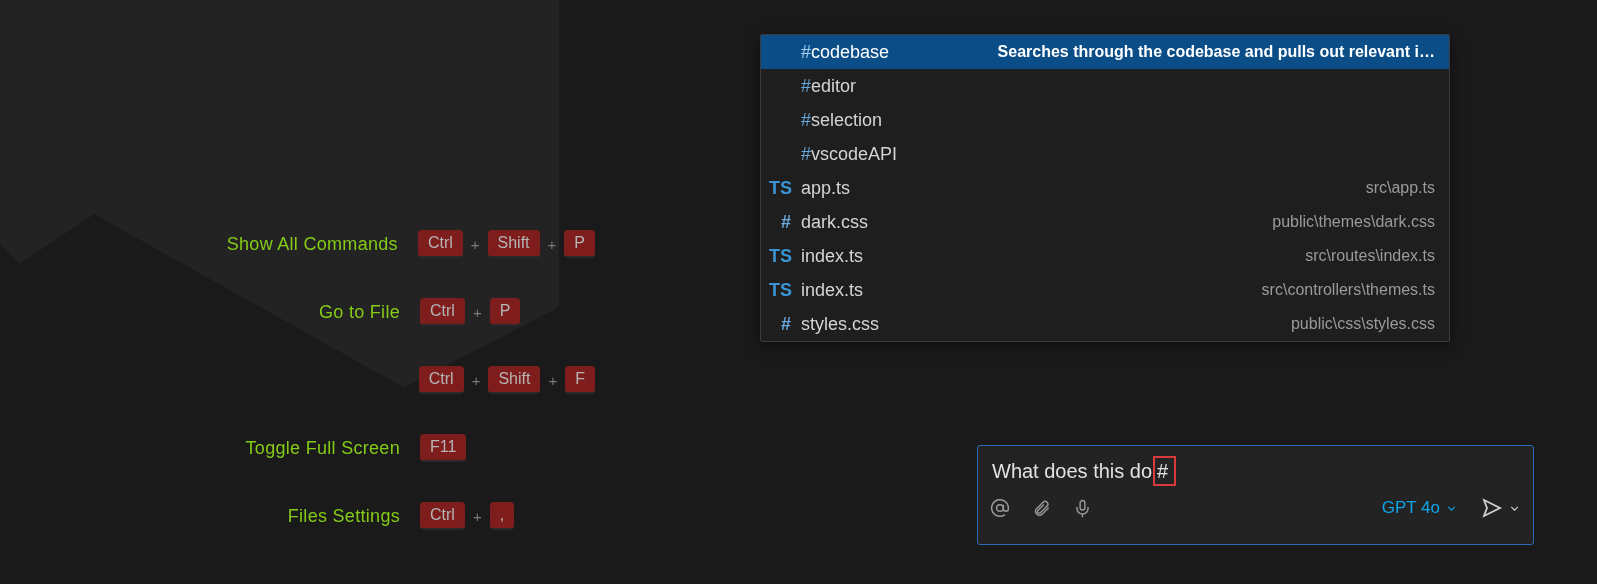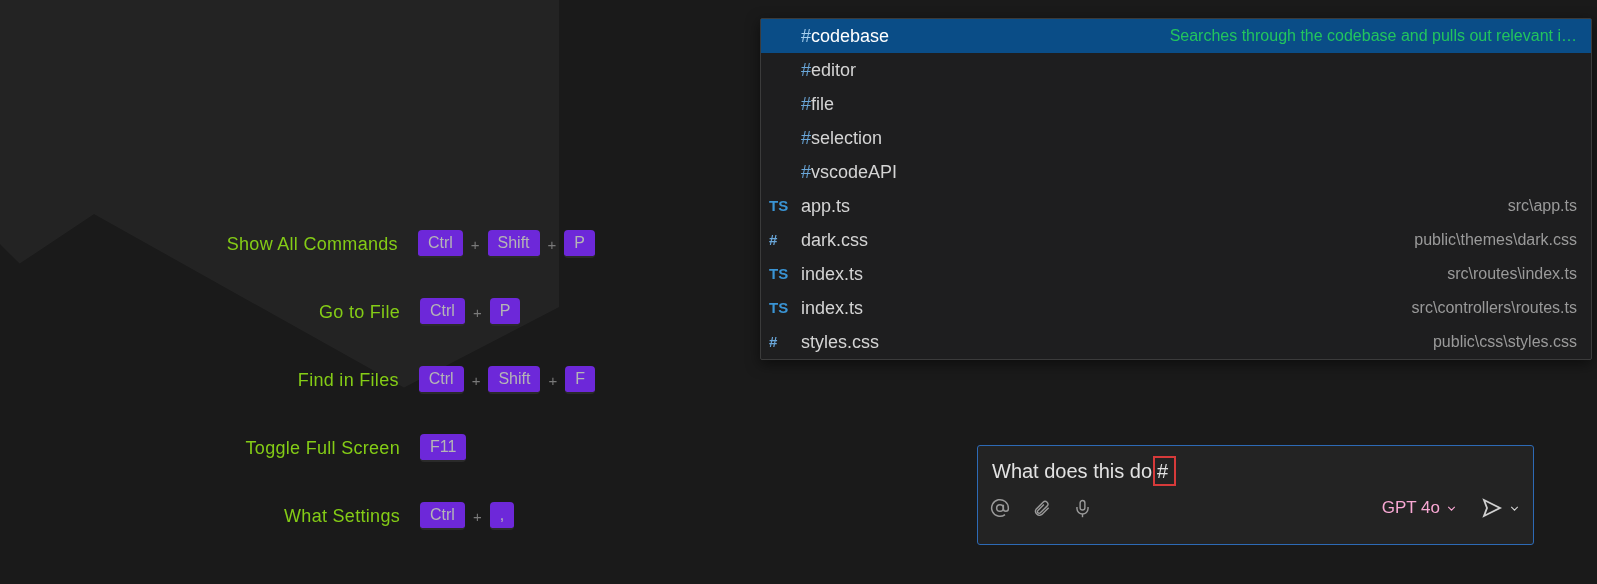--- a/index.html
+++ b/index.html
@@ -45,38 +45,38 @@
     text-align: right;
     flex: 1;
   }
   .hint-keys {
     display: flex;
     align-items: center;
     gap: 8px;
     min-width: 175px;
   }
   .key {
-    background: #6d28d9;
+    background: #7f1d1d;
     color: #b5b5b5;
     border-radius: 4px;
     padding: 2px 10px;
     font-size: 16px;
     line-height: 22px;
     border-bottom: 2px solid #2a2a2a;
   }
   .plus {
     color: #7a7a7a;
     font-size: 15px;
   }
 
   
   .suggest {
     position: absolute;
-    left: 760px; top: 18px;
-    width: 832px;
+    left: 760px; top: 34px;
+    width: 690px;
     background: #1e1e1f;
     border: 1px solid #3b3b3b;
     border-radius: 2px;
     box-shadow: 0 4px 14px rgba(0,0,0,.5);
     z-index: 5;
   }
   .suggest-row {
     display: flex;
     align-items: center;
     padding: 5px 14px 5px 8px;
@@ -85,42 +85,42 @@
     gap: 10px;
     cursor: pointer;
   }
   .suggest-row.selected {
     background: #0a4d87;
     color: #ffffff;
   }
   .suggest-row .icon-slot {
     width: 22px;
     flex-shrink: 0;
-    text-align: left;
-    font-size: 15px;
+    text-align: right;
+    font-size: 18px;
     font-weight: 600;
   }
   .icon-ts { color: #3a94d4; font-weight: 700; font-size: 14px; }
   .icon-hash { color: #6aa7d9; font-weight: 700; font-size: 17px; }
   .suggest-row .label {
     color: #d4d4d4;
     flex-shrink: 0;
   }
   .suggest-row.selected .label { color: #ffffff; }
   .suggest-row .hashvar .pound { color: #6aa7d9; }
   .suggest-row.selected .hashvar .pound { color: #a7cfee; }
   .suggest-row .desc {
     margin-left: auto;
     color: #9a9a9a;
     font-size: 16px;
     white-space: nowrap;
     overflow: hidden;
     text-overflow: ellipsis;
   }
-  .suggest-row.selected .desc { color: #22c55e; }
+  .suggest-row.selected .desc { color: #ffffff; font-weight: bold; }
 
   
   .chat-panel {
     position: absolute;
     left: 977px; top: 445px;
     width: 557px;
     height: 100px;
     background: #232323;
     border: 1.5px solid #2d6ab6;
     border-radius: 3px;
@@ -151,21 +151,21 @@
   }
   .chat-tools .tool {
     color: #9a9a9a;
     font-size: 19px;
     cursor: pointer;
     display: flex;
     align-items: center;
   }
   .chat-tools .spacer { flex: 1; }
   .chat-tools .model {
-    color: #f9a8d4;
+    color: #0ea5e9;
     font-size: 17px;
     display: flex;
     align-items: center;
     gap: 5px;
     cursor: pointer;
   }
   .chat-tools .send {
     color: #d0d0d0;
     display: flex;
     align-items: center;
@@ -197,61 +197,56 @@
     </div>
     <div class="hint-row">
       <div class="hint-label">Go to File</div>
       <div class="hint-keys">
         <span class="key">Ctrl</span>
         <span class="plus">+</span>
         <span class="key">P</span>
       </div>
     </div>
     <div class="hint-row">
-      <div class="hint-label">Find in Files</div>
       <div class="hint-keys">
         <span class="key">Ctrl</span>
         <span class="plus">+</span>
         <span class="key">Shift</span>
         <span class="plus">+</span>
         <span class="key">F</span>
       </div>
     </div>
     <div class="hint-row">
       <div class="hint-label">Toggle Full Screen</div>
       <div class="hint-keys">
         <span class="key">F11</span>
       </div>
     </div>
     <div class="hint-row">
-      <div class="hint-label">What Settings</div>
+      <div class="hint-label">Files Settings</div>
       <div class="hint-keys">
         <span class="key">Ctrl</span>
         <span class="plus">+</span>
         <span class="key">,</span>
       </div>
     </div>
   </div>
 
 <div class="suggest" id="suggest">
     <div class="suggest-row selected">
       <span class="icon-slot"></span>
       <span class="label hashvar"><span class="pound">#</span>codebase</span>
       <span class="desc">Searches through the codebase and pulls out relevant i…</span>
     </div>
     <div class="suggest-row">
       <span class="icon-slot"></span>
       <span class="label hashvar"><span class="pound">#</span>editor</span>
     </div>
     <div class="suggest-row">
       <span class="icon-slot"></span>
-      <span class="label hashvar"><span class="pound">#</span>file</span>
-    </div>
-    <div class="suggest-row">
-      <span class="icon-slot"></span>
       <span class="label hashvar"><span class="pound">#</span>selection</span>
     </div>
     <div class="suggest-row">
       <span class="icon-slot"></span>
       <span class="label hashvar"><span class="pound">#</span>vscodeAPI</span>
     </div>
     <div class="suggest-row">
       <span class="icon-slot icon-ts">TS</span>
       <span class="label">app.ts</span>
       <span class="desc">src\app.ts</span>
@@ -262,21 +257,21 @@
       <span class="desc">public\themes\dark.css</span>
     </div>
     <div class="suggest-row">
       <span class="icon-slot icon-ts">TS</span>
       <span class="label">index.ts</span>
       <span class="desc">src\routes\index.ts</span>
     </div>
     <div class="suggest-row">
       <span class="icon-slot icon-ts">TS</span>
       <span class="label">index.ts</span>
-      <span class="desc">src\controllers\routes.ts</span>
+      <span class="desc">src\controllers\themes.ts</span>
     </div>
     <div class="suggest-row">
       <span class="icon-slot icon-hash">#</span>
       <span class="label">styles.css</span>
       <span class="desc">public\css\styles.css</span>
     </div>
   </div>
 
 <div class="chat-panel">
   <div class="chat-input-row">

